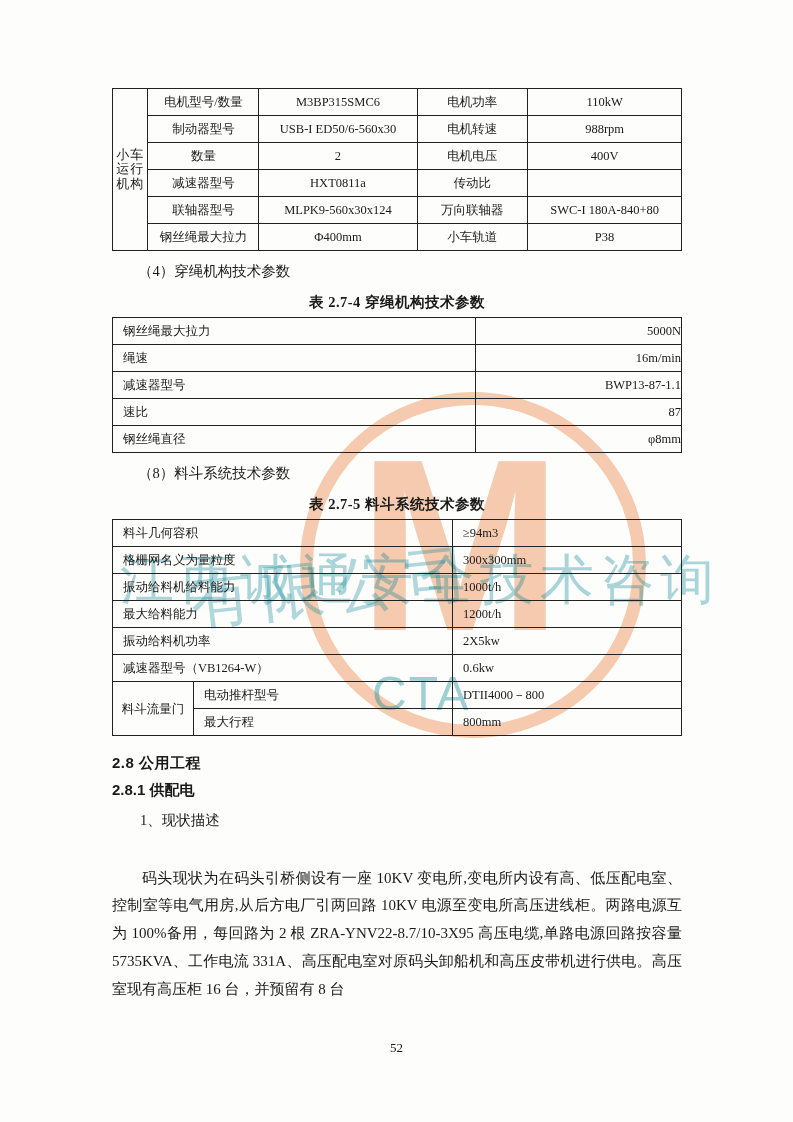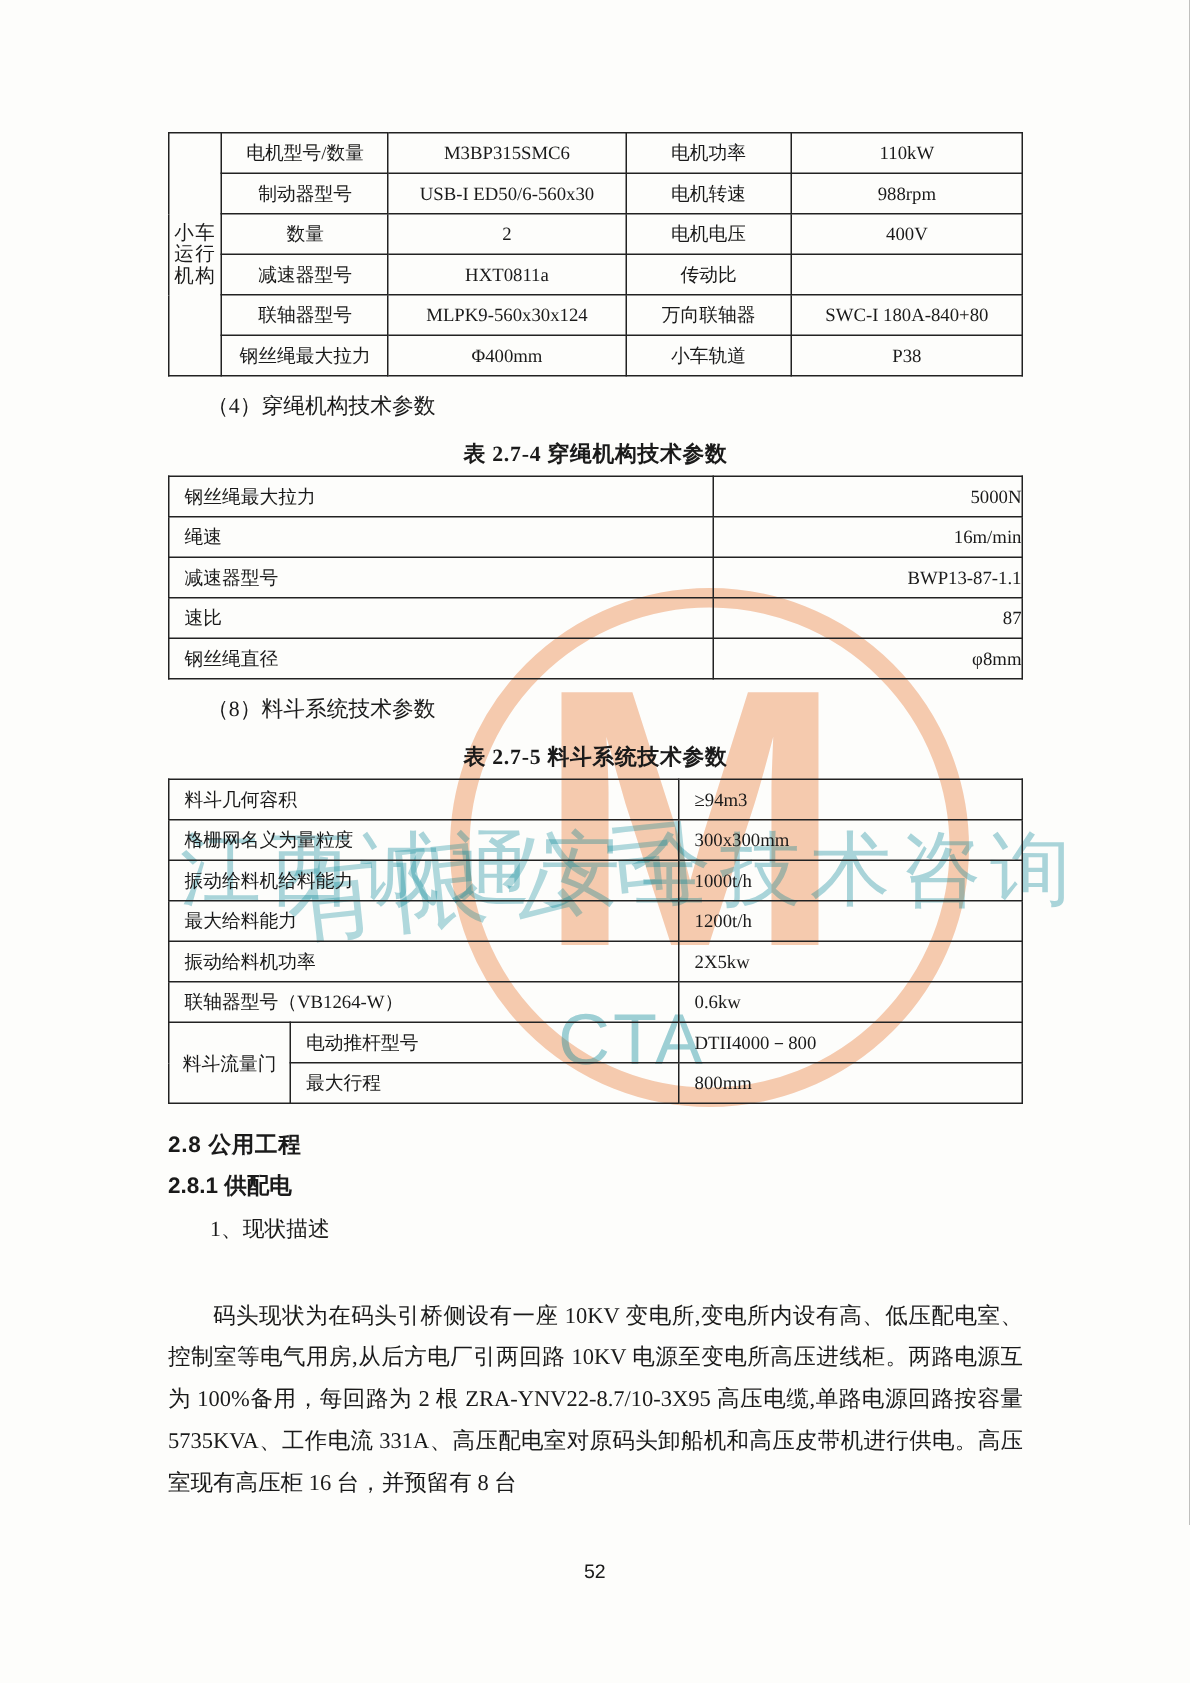--- a/index.html
+++ b/index.html
@@ -170,21 +170,21 @@
   }
   .body-p.first { text-indent: 30px; margin-top: 32px; }
 
   .pagenum {
     position: absolute;
     left: 0;
     top: 1040px;
     width: 793px;
     text-align: center;
     font-size: 13px;
-    font-family: Liberation Sans, sans-serif;
+    font-family: Liberation Serif, serif;
   }
 </style>
 </head>
 <body>
 
 <div class="page">
 
   <div class="wm wm-ring"></div>
   <div class="wm wm-m">M</div>
   <div class="wm wm-cn">江西诚通安全技术咨询</div>
@@ -285,21 +285,21 @@
       </tr>
       <tr>
         <td class="sub" colspan="2">最大给料能力</td>
         <td class="v">1200t/h</td>
       </tr>
       <tr>
         <td class="sub" colspan="2">振动给料机功率</td>
         <td class="v">2X5kw</td>
       </tr>
       <tr>
-        <td class="sub" colspan="2">联轴器型号（VB1264-W）</td>
+        <td class="sub" colspan="2">减速器型号（VB1264-W）</td>
         <td class="v">0.6kw</td>
       </tr>
       <tr>
         <td class="grp" rowspan="2">料斗流量门</td>
         <td class="sub">电动推杆型号</td>
         <td class="v">DTII4000－800</td>
       </tr>
       <tr>
         <td class="sub">最大行程</td>
         <td class="v">800mm</td>

